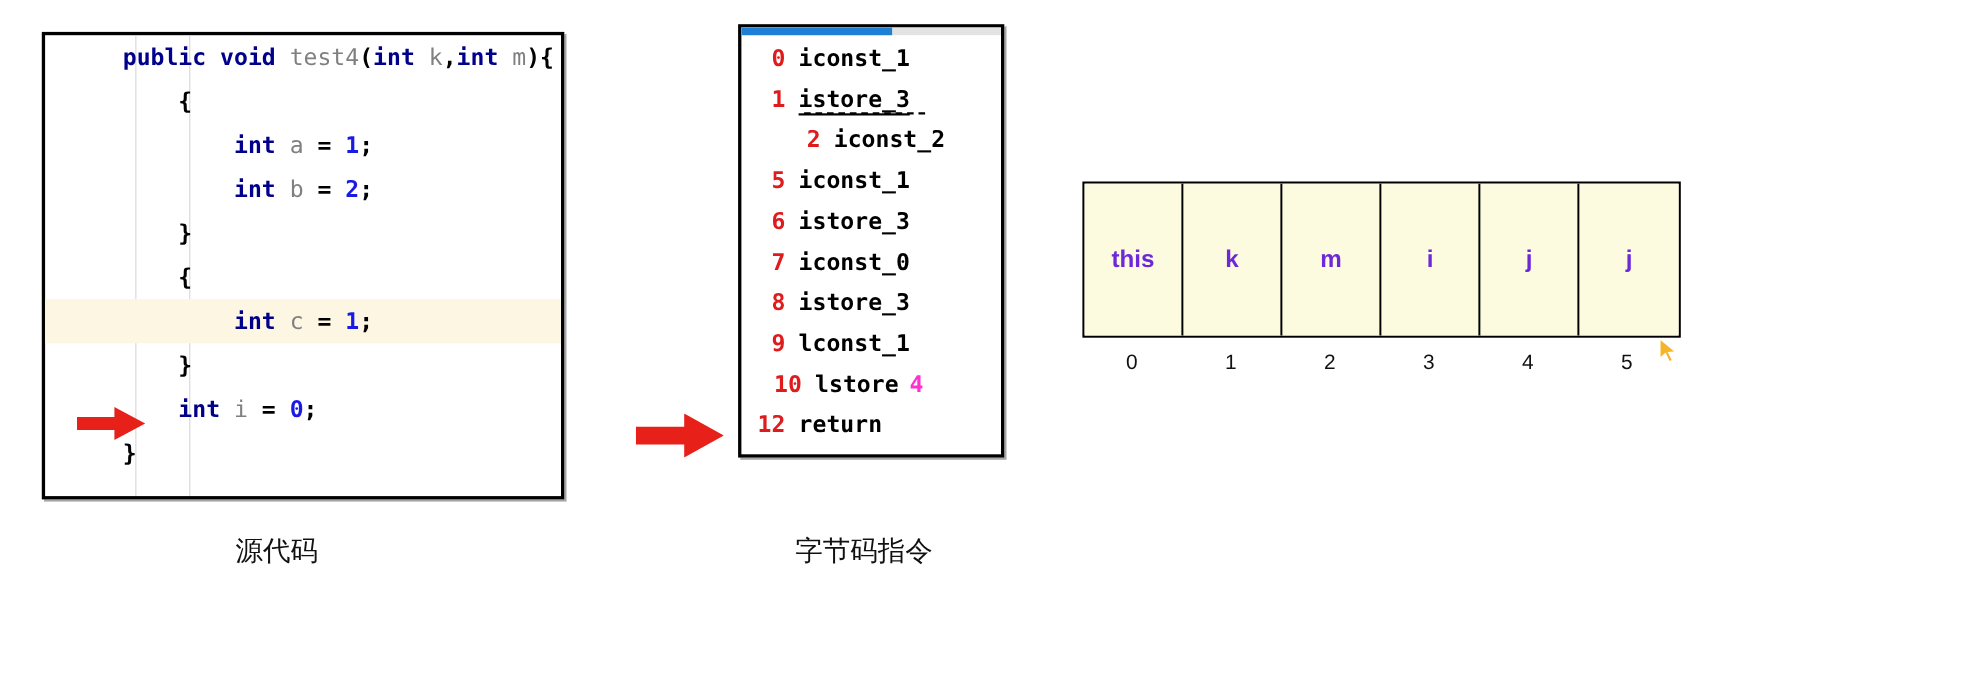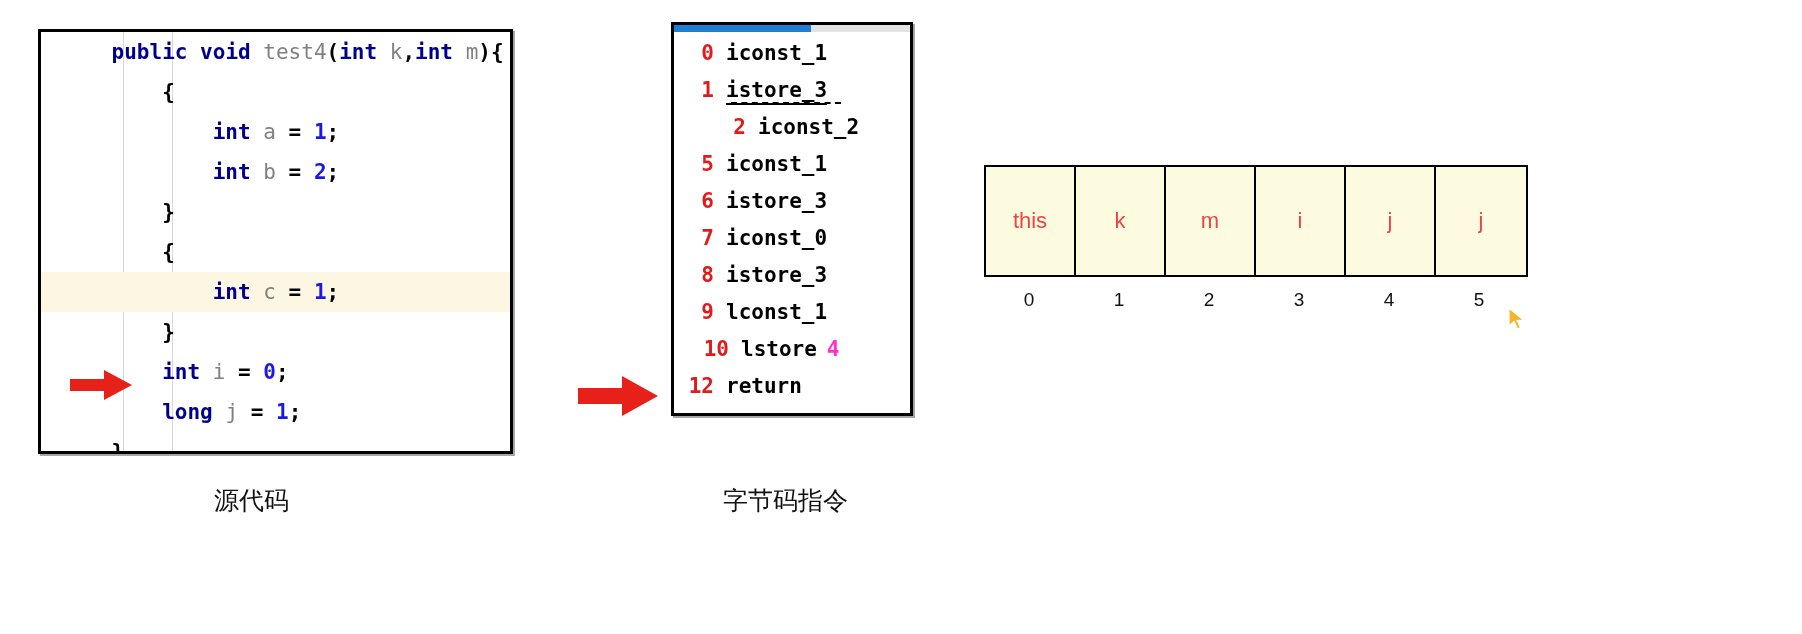--- a/index.html
+++ b/index.html
@@ -67,24 +67,24 @@
     border-top:2px dashed #000000;
   }
 
   
   .arrow-mid{position:absolute;left:578px;top:376px;width:80px;height:40px;}
 
   
   .slot-wrap{position:absolute;left:984px;top:165px;}
   .slot-table{display:flex;border:2px solid #000000;box-sizing:border-box;}
   .slot-cell{
-    width:90px;height:108px;background:#fcfadf;
+    width:90px;height:138px;background:#fcfadf;
     border-right:2px solid #000000;box-sizing:border-box;
     display:flex;align-items:center;justify-content:center;
-    font-size:22px;font-weight:normal;color:#ef4444;
+    font-size:22px;font-weight:bold;color:#6d28d9;
   }
   .slot-cell:last-child{border-right:none;}
   .slot-index-row{display:flex;margin-top:12px;}
   .slot-index{
     width:90px;text-align:center;font-size:19px;color:#111111;
   }
   .cursor{position:absolute;left:1508px;top:307px;width:18px;height:24px;}
 
   
   .caption{
@@ -106,21 +106,20 @@
       <div id="code-lines">
           <div class="code-line"><span>    </span><span class="kw">public </span><span class="kw">void </span><span class="id">test4</span><span class="pun">(</span><span class="kw">int </span><span class="id">k</span><span class="pun">,</span><span class="kw">int </span><span class="id">m</span><span class="pun">){</span></div>
           <div class="code-line"><span>        </span><span class="brace">{</span></div>
           <div class="code-line"><span>            </span><span class="kw">int </span><span class="id">a </span><span class="pun">= </span><span class="num">1</span><span class="pun">;</span></div>
           <div class="code-line"><span>            </span><span class="kw">int </span><span class="id">b </span><span class="pun">= </span><span class="num">2</span><span class="pun">;</span></div>
           <div class="code-line"><span>        </span><span class="brace">}</span></div>
           <div class="code-line"><span>        </span><span class="brace">{</span></div>
           <div class="code-line hl"><span>            </span><span class="kw">int </span><span class="id">c </span><span class="pun">= </span><span class="num">1</span><span class="pun">;</span></div>
           <div class="code-line"><span>        </span><span class="brace">}</span></div>
           <div class="code-line"><span>        </span><span class="kw">int </span><span class="id">i </span><span class="pun">= </span><span class="num">0</span><span class="pun">;</span></div>
-          <div class="code-line"><span>        </span><span class="kw">long </span><span class="id">j </span><span class="pun">= </span><span class="num">1</span><span class="pun">;</span></div>
           <div class="code-line"><span>    </span><span class="brace">}</span></div>
         </div>
     </div>
   </div>
 
   <svg class="arrow-code" viewBox="0 0 62 30">
     <polygon points="0,9 34,9 34,0 62,15 34,30 34,21 0,21" fill="#e8201a"></polygon>
   </svg>
 
   <div class="bc-panel">

